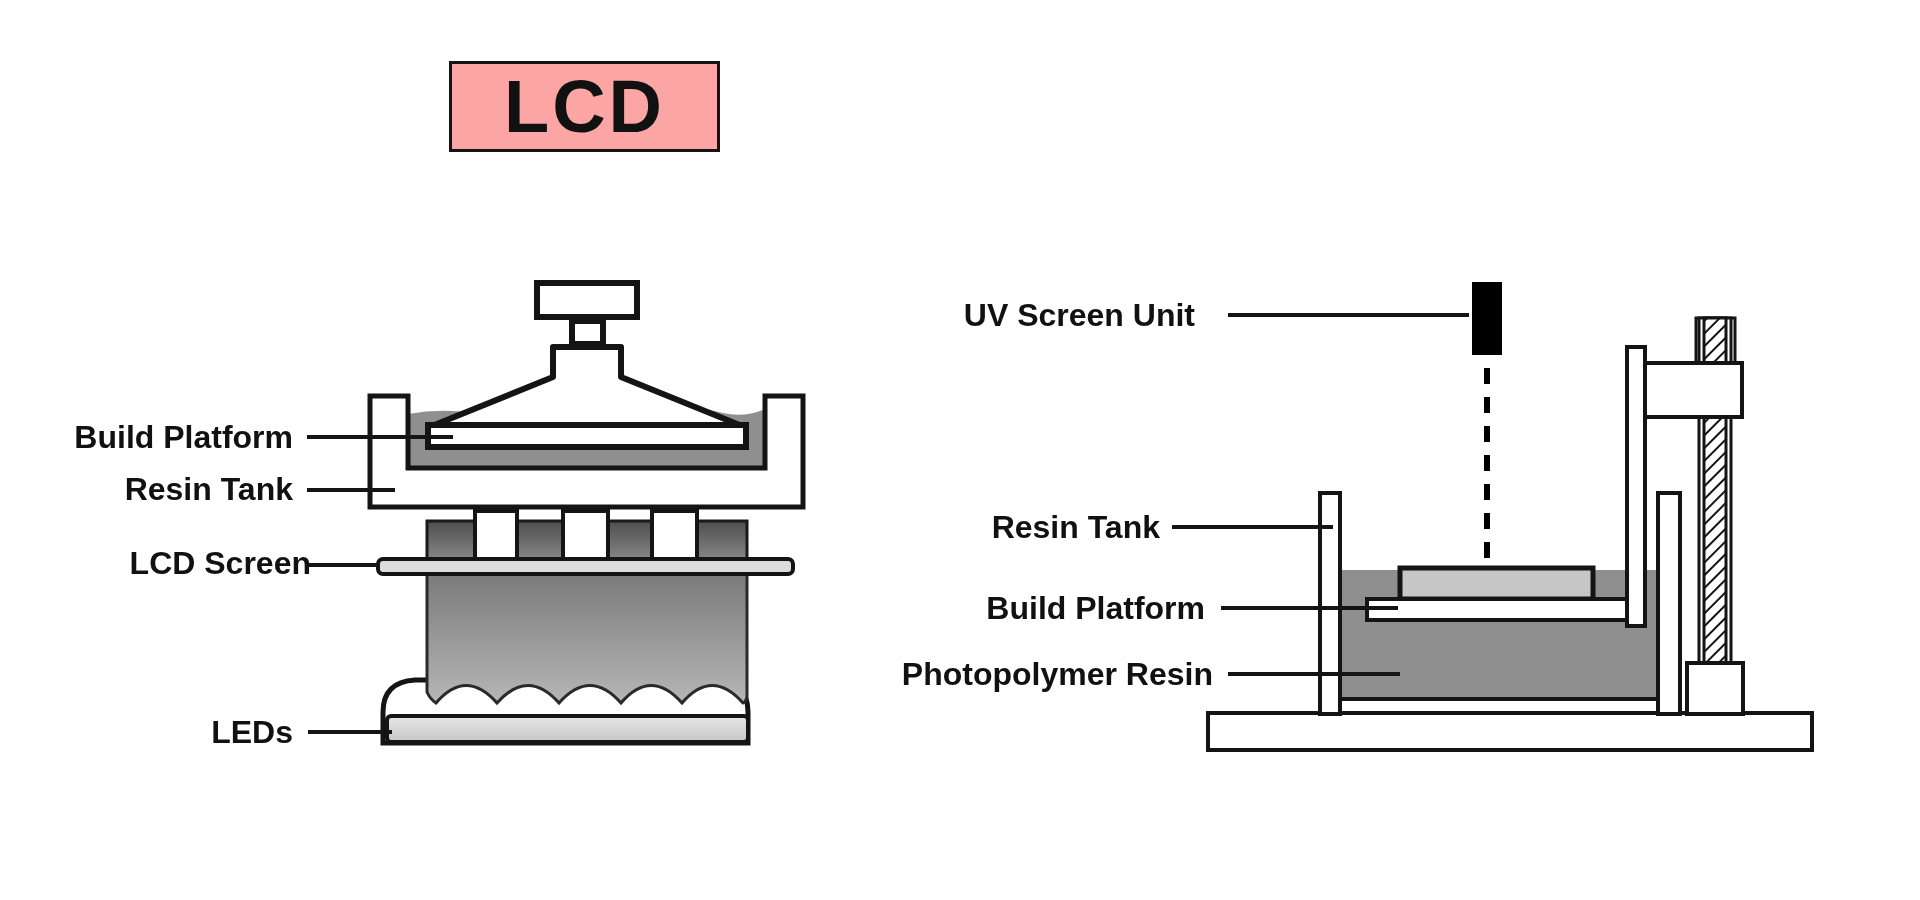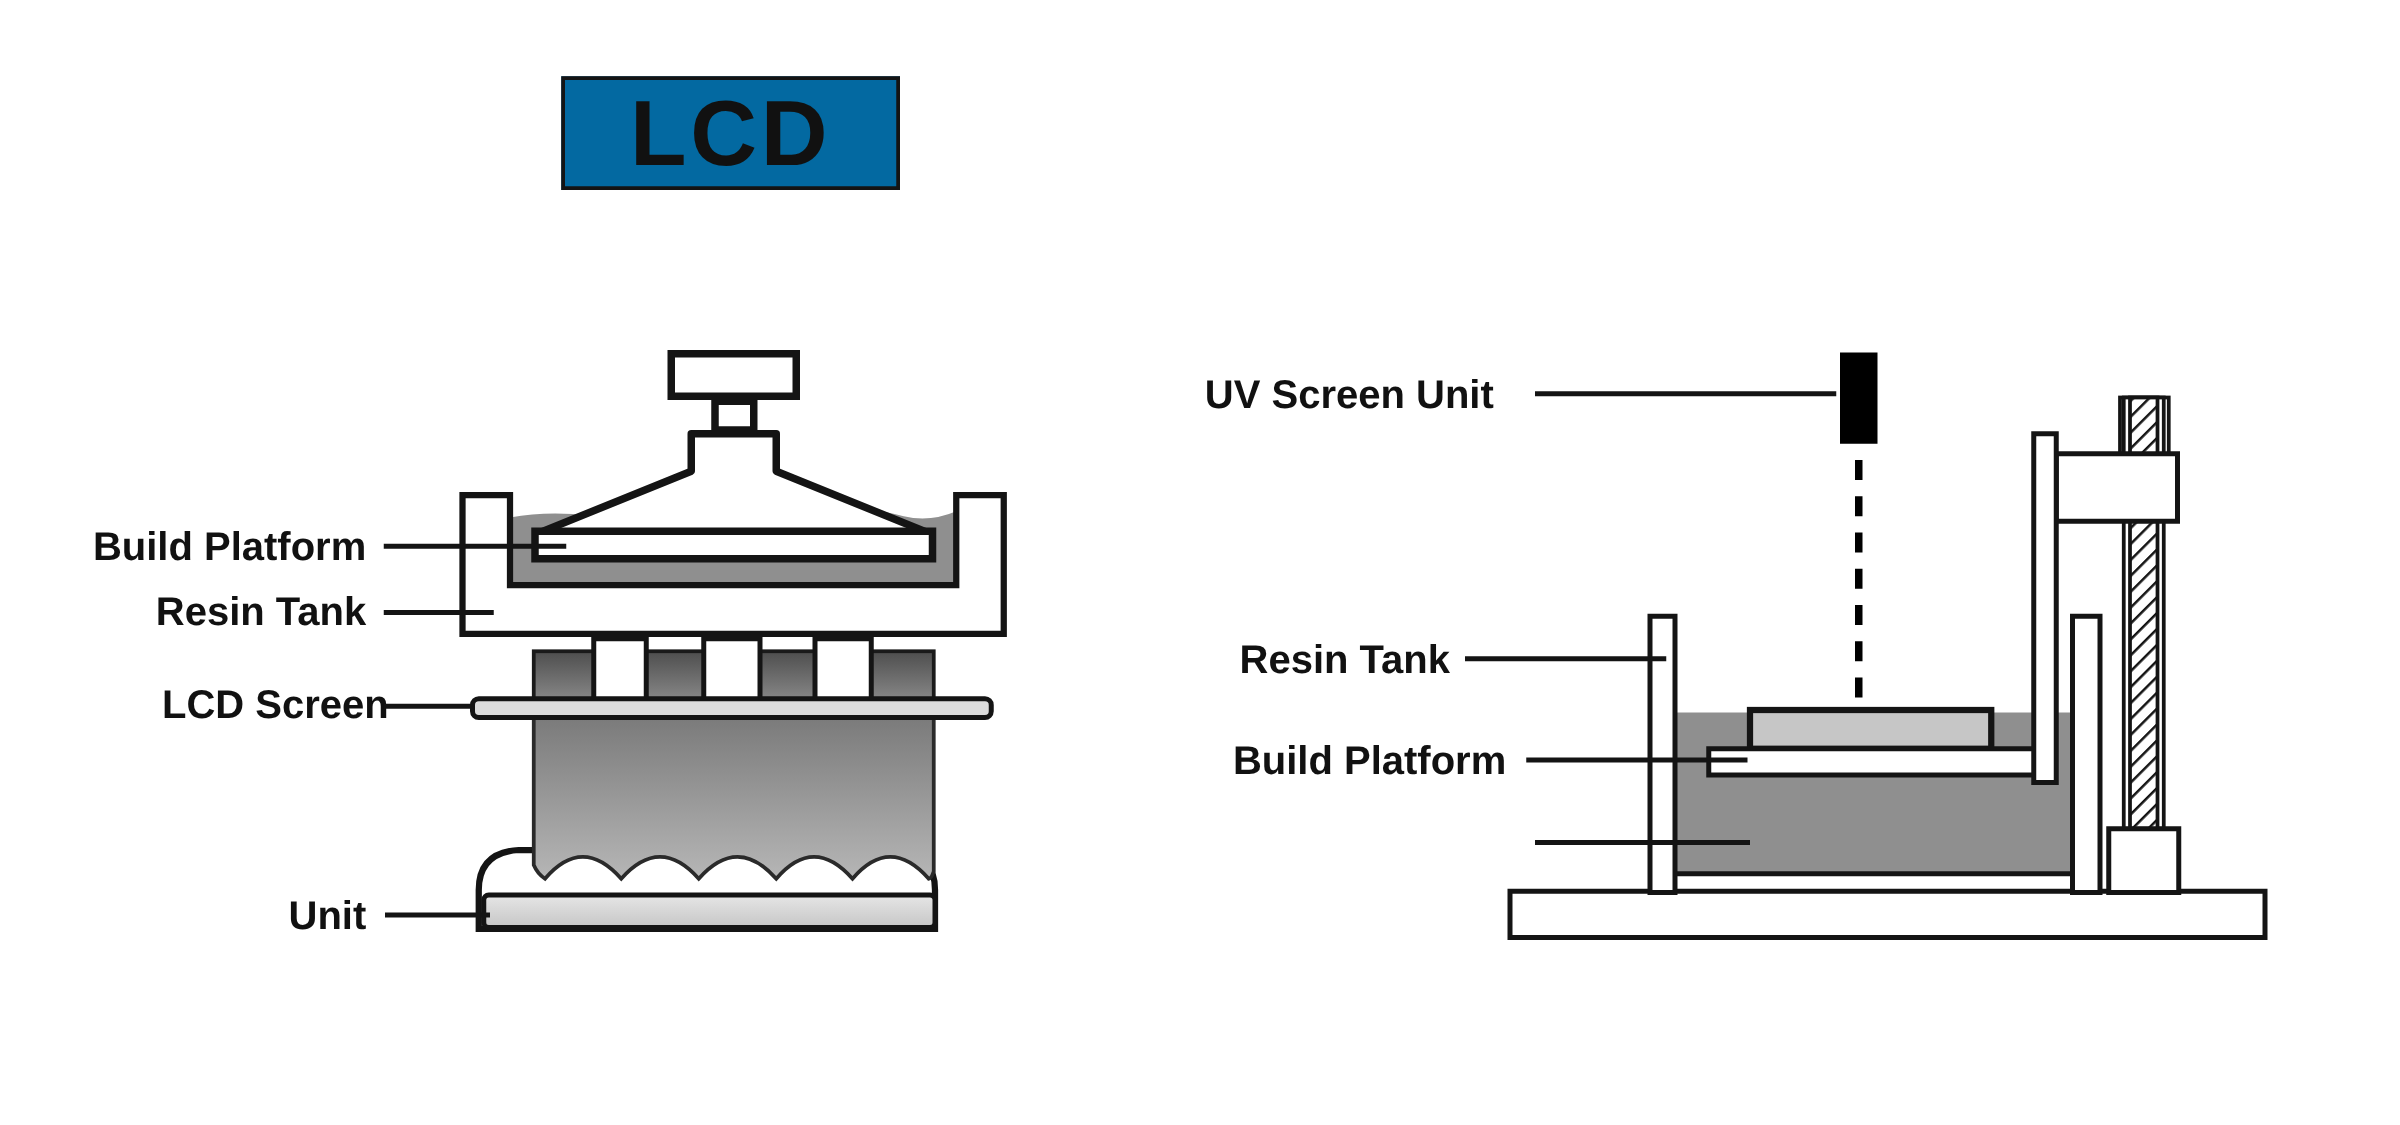--- a/index.html
+++ b/index.html
@@ -10,21 +10,21 @@
     --outline:#141414;
     --label-text:#111111;
   }
   html,body{margin:0;padding:0;background:#ffffff;}
   #stage{
     position:relative;width:1920px;height:900px;background:#ffffff;
     font-family:"Liberation Sans","DejaVu Sans",sans-serif;overflow:hidden;
   }
   .title-box{
     position:absolute;top:61px;height:91px;width:271px;
-    border:3px solid var(--outline);box-sizing:border-box;background:#0369a1;
+    border:3px solid var(--outline);box-sizing:border-box;background:#fca5a5;
     display:flex;align-items:center;justify-content:center;
   }
   .title-box span{
     font-size:74px;font-weight:bold;letter-spacing:3px;color:var(--label-text);line-height:1;
   }
   .lbl{
     position:absolute;color:var(--label-text);font-weight:bold;font-size:32px;
     line-height:38px;white-space:nowrap;text-align:right;
   }
   .leader{position:absolute;height:4px;background:var(--outline);}
@@ -119,27 +119,28 @@
 
   <div class="lbl" style="right:1627px;top:418px;">Build Platform</div>
   <div class="leader" style="left:307px;top:435px;width:146px;"></div>
 
   <div class="lbl" style="right:1627px;top:470px;">Resin Tank</div>
   <div class="leader" style="left:307px;top:488px;width:88px;"></div>
 
   <div class="lbl" style="right:1609px;top:544px;">LCD Screen</div>
   <div class="leader" style="left:307px;top:563px;width:72px;"></div>
 
-  <div class="lbl" style="right:1627px;top:713px;">Unit</div>
+  <div class="lbl" style="right:1627px;top:713px;">LEDs</div>
   <div class="leader" style="left:308px;top:730px;width:84px;"></div>
 
   <div class="lbl" style="right:725px;top:296px;">UV Screen Unit</div>
   <div class="leader" style="left:1228px;top:313px;width:241px;"></div>
 
   <div class="lbl" style="right:760px;top:508px;">Resin Tank</div>
   <div class="leader" style="left:1172px;top:525px;width:161px;"></div>
 
   <div class="lbl" style="right:715px;top:589px;">Build Platform</div>
   <div class="leader" style="left:1221px;top:606px;width:177px;"></div>
 
+  <div class="lbl" style="right:707px;top:655px;">Photopolymer Resin</div>
   <div class="leader" style="left:1228px;top:672px;width:172px;"></div>
 
 </div>
 
 </body></html>

